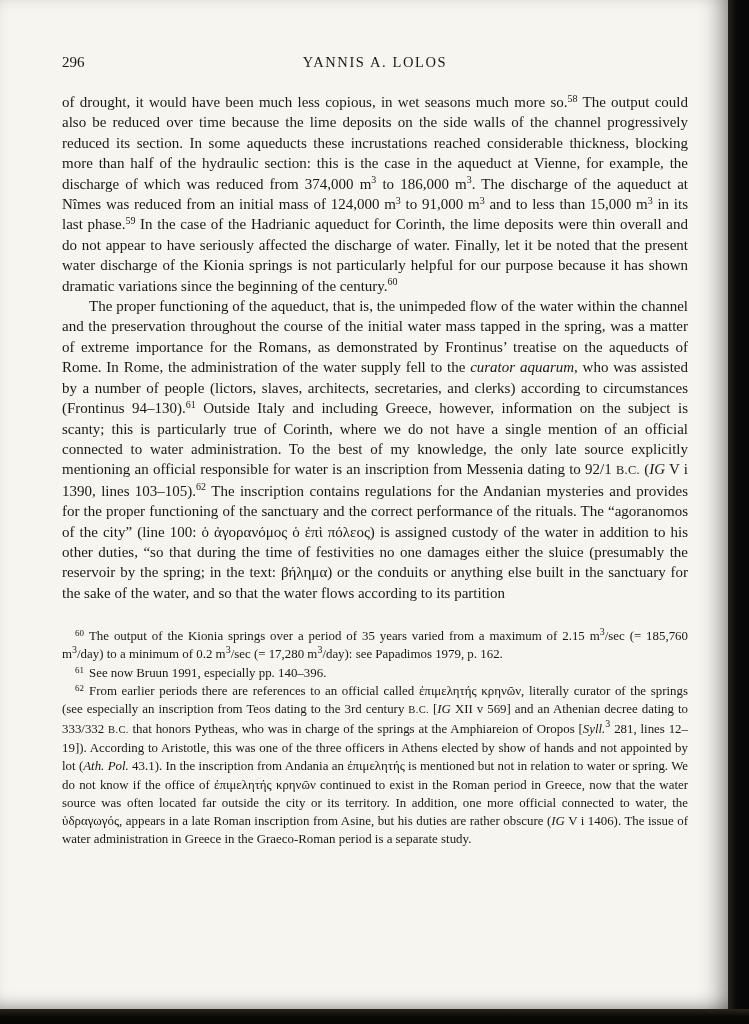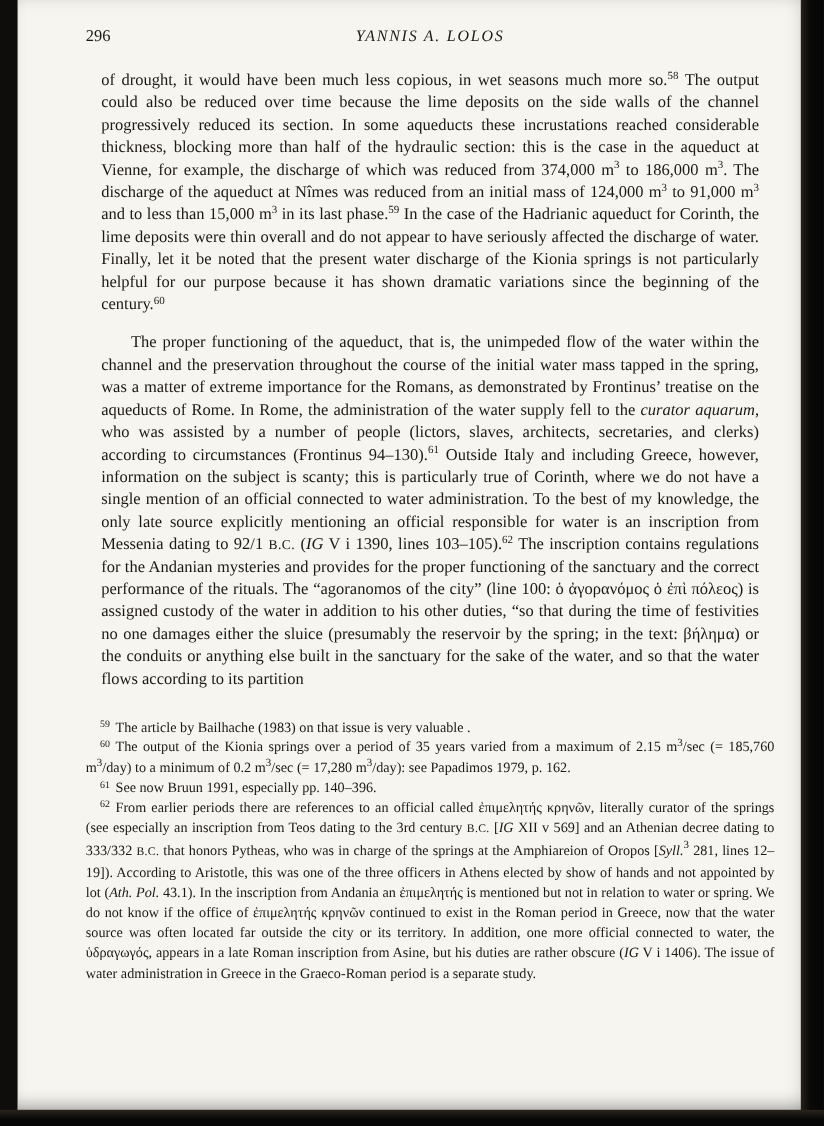--- a/index.html
+++ b/index.html
@@ -4,49 +4,48 @@
 <style>
   html, body { margin: 0; padding: 0; }
   body {
     width: 749px; height: 1024px;
     background: var(--scan_bg, #0e0d0b);
     overflow: hidden;
     position: relative;
     font-family: "Liberation Serif", "DejaVu Serif", serif;
   }
   .page {
-    position: absolute; left: 16px; top: 0;
+    position: absolute; left: 0; top: 0;
     width: 728px; height: 1009px;
     background: var(--page_bg, #f7f5f0);
     color: var(--ink, #1c1812);
     box-sizing: border-box;
-    padding: 23px 40px 0 62px;
+    padding: 52px 40px 0 62px;
     box-shadow:
       inset -18px 0 22px -12px rgba(0,0,0,0.45),
       inset 0 -12px 16px -9px rgba(0,0,0,0.30);
   }
   .page-head {
     position: relative;
     height: 24px;
     margin-bottom: 16px;
   }
   .page-number {
     position: absolute; left: 0; top: 2px;
     font-size: 15px;
   }
   .running-head {
     position: absolute; left: 0; right: 0; top: 2px;
     text-align: center;
     font-size: 14.5px;
     letter-spacing: 1.6px;
-    font-style: italic;
   }
   .body-text { width: 626px; }
   .para {
-    margin: 14px;
+    margin: 0;
     text-align: justify;
     font-size: 15px;
     line-height: 20.4px;
     font-family: Liberation Serif, serif;
   }
   .para.indent { text-indent: 27px; }
   sup.fn-ref {
     font-size: 10px;
     line-height: 0;
     vertical-align: baseline;
@@ -85,21 +84,20 @@
 <div class="page">
   <div class="page-head">
     <span class="page-number">296</span>
     <span class="running-head">YANNIS A. LOLOS</span>
   </div>
   <div class="body-text">
       <p class="para"><span>of drought, it would have been much less copious, in wet seasons much more so.</span><sup class="fn-ref">58</sup><span> The output could also be reduced over time because the lime deposits on the side walls of the channel progressively reduced its section. In some aqueducts these incrustations reached considerable thickness, blocking more than half of the hydraulic section: this is the case in the aqueduct at Vienne, for example, the discharge of which was reduced from 374,000 m</span><sup class="fn-ref">3</sup><span> to 186,000 m</span><sup class="fn-ref">3</sup><span>. The discharge of the aqueduct at Nîmes was reduced from an initial mass of 124,000 m</span><sup class="fn-ref">3</sup><span> to 91,000 m</span><sup class="fn-ref">3</sup><span> and to less than 15,000 m</span><sup class="fn-ref">3</sup><span> in its last phase.</span><sup class="fn-ref">59</sup><span> In the case of the Hadrianic aqueduct for Corinth, the lime deposits were thin overall and do not appear to have seriously affected the discharge of water. Finally, let it be noted that the present water discharge of the Kionia springs is not particularly helpful for our purpose because it has shown dramatic variations since the beginning of the century.</span><sup class="fn-ref">60</sup></p>
       <p class="para indent"><span>The proper functioning of the aqueduct, that is, the unimpeded flow of the water within the channel and the preservation throughout the course of the initial water mass tapped in the spring, was a matter of extreme importance for the Romans, as demonstrated by Frontinus’ treatise on the aqueducts of Rome. In Rome, the administration of the water supply fell to the </span><i>curator aquarum</i><span>, who was assisted by a number of people (lictors, slaves, architects, secretaries, and clerks) according to circumstances (Frontinus 94–130).</span><sup class="fn-ref">61</sup><span> Outside Italy and including Greece, however, information on the subject is scanty; this is particularly true of Corinth, where we do not have a single mention of an official connected to water administration. To the best of my knowledge, the only late source explicitly mentioning an official responsible for water is an inscription from Messenia dating to 92/1 </span><span class="sc">B.C.</span><span> (</span><i>IG</i><span> V i 1390, lines 103–105).</span><sup class="fn-ref">62</sup><span> The inscription contains regulations for the Andanian mysteries and provides for the proper functioning of the sanctuary and the correct performance of the rituals. The “agoranomos of the city” (line 100: ὁ ἀγορανόμος ὁ ἐπὶ πόλεος) is assigned custody of the water in addition to his other duties, “so that during the time of festivities no one damages either the sluice (presumably the reservoir by the spring; in the text: βήλημα) or the conduits or anything else built in the sanctuary for the sake of the water, and so that the water flows according to its partition</span></p>
     </div>
   <div class="footnotes">
-      <p class="footnote"><sup class="fn-num">59</sup><span>The article by Bailhache (1983) on that issue is very valuable .</span></p>
       <p class="footnote"><sup class="fn-num">60</sup><span>The output of the Kionia springs over a period of 35 years varied from a maximum of 2.15 m</span><sup class="fn-ref">3</sup><span>/sec (= 185,760 m</span><sup class="fn-ref">3</sup><span>/day) to a minimum of 0.2 m</span><sup class="fn-ref">3</sup><span>/sec (= 17,280 m</span><sup class="fn-ref">3</sup><span>/day): see Papadimos 1979, p. 162.</span></p>
       <p class="footnote"><sup class="fn-num">61</sup><span>See now Bruun 1991, especially pp. 140–396.</span></p>
       <p class="footnote"><sup class="fn-num">62</sup><span>From earlier periods there are references to an official called ἐπιμελητής κρηνῶν, literally curator of the springs (see especially an inscription from Teos dating to the 3rd century </span><span class="sc">B.C.</span><span> [</span><i>IG</i><span> XII v 569] and an Athenian decree dating to 333/332 </span><span class="sc">B.C.</span><span> that honors Pytheas, who was in charge of the springs at the Amphiareion of Oropos [</span><i>Syll.</i><sup class="fn-ref">3</sup><span> 281, lines 12–19]). According to Aristotle, this was one of the three officers in Athens elected by show of hands and not appointed by lot (</span><i>Ath. Pol.</i><span> 43.1). In the inscription from Andania an ἐπιμελητής is mentioned but not in relation to water or spring. We do not know if the office of ἐπιμελητής κρηνῶν continued to exist in the Roman period in Greece, now that the water source was often located far outside the city or its territory. In addition, one more official connected to water, the ὑδραγωγός, appears in a late Roman inscription from Asine, but his duties are rather obscure (</span><i>IG</i><span> V i 1406). The issue of water administration in Greece in the Graeco-Roman period is a separate study.</span></p>
     </div>
 </div>
 
 <div class="scan-edge-right"></div>
 <div class="scan-edge-bottom"></div>
 
 </body></html>

